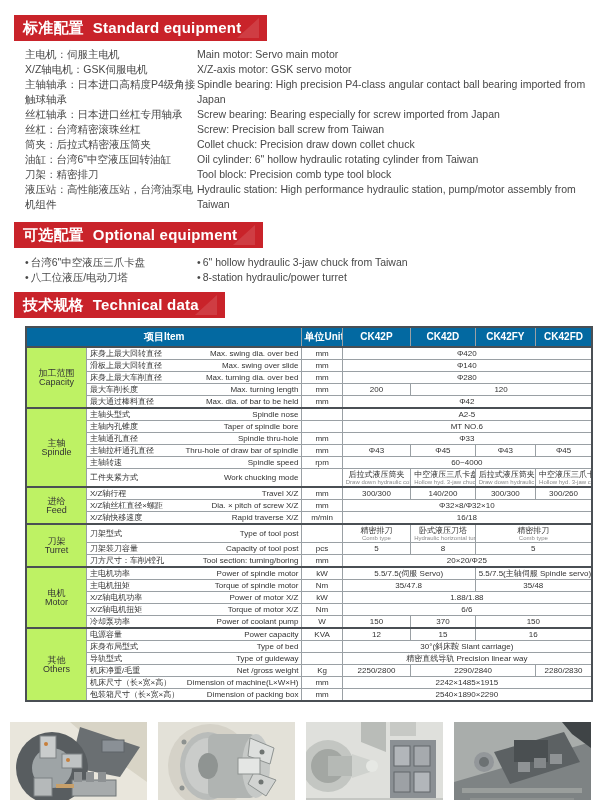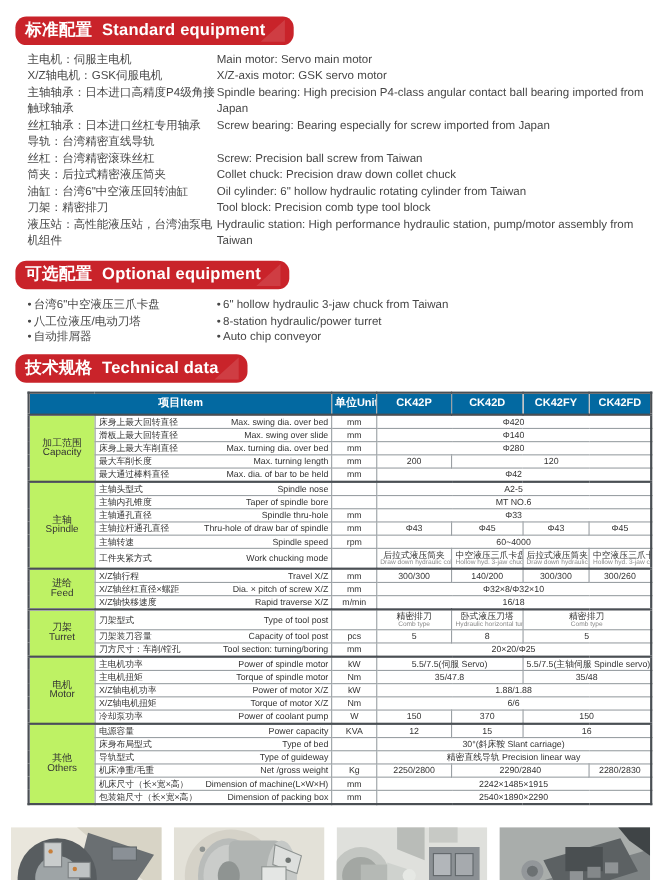--- a/index.html
+++ b/index.html
@@ -1,21 +1,21 @@
 <!DOCTYPE html>
 <html><head>
 <meta charset="utf-8">
 <style>
   html,body{margin:0;padding:0;background:#fff;}
   .page{position:relative;width:603px;height:800px;background:#fff;overflow:hidden;
         font-family:"Liberation Sans",sans-serif;color:#3f3f3f;}
   
   .banner{position:relative;display:inline-block;background:#c9232a;color:#fff;
           font-weight:bold;font-size:15px;line-height:22px;padding:2px 26px 2px 9px;
-          margin:0 0 0 14px;letter-spacing:0.2px;border-radius:10px;}
+          margin:0 0 0 14px;letter-spacing:0.2px;}
   .banner::after{content:"";position:absolute;right:8px;top:3px;width:0;height:0;
           border-left:22px solid transparent;border-bottom:20px solid rgba(255,255,255,0.12);}
   .banner .bn-en{margin-left:9px;}
   .sec1{margin-top:15px;}
   
   .cfg-list{margin:6px 0 10px 25px;font-size:10.5px;line-height:15px;color:#474747;}
   .cfg-row{display:flex;}
   .cfg-cn{width:172px;flex:none;}
   .cfg-en{flex:1;}
   .opt-list{margin:7px 0 8px 25px;font-size:10.5px;line-height:14.5px;color:#474747;}
@@ -61,21 +61,20 @@
       </div>
       <div class="cfg-row">
         <span class="cfg-cn">主轴轴承：日本进口高精度P4级角接触球轴承</span>
         <span class="cfg-en">Spindle bearing: High precision P4-class angular contact ball bearing imported from Japan</span>
       </div>
       <div class="cfg-row">
         <span class="cfg-cn">丝杠轴承：日本进口丝杠专用轴承</span>
         <span class="cfg-en">Screw bearing: Bearing especially for screw imported from Japan</span>
       </div>
       <div class="cfg-row">
-        <span class="cfg-cn">导轨：台湾精密直线导轨</span>
       </div>
       <div class="cfg-row">
         <span class="cfg-cn">丝杠：台湾精密滚珠丝杠</span>
         <span class="cfg-en">Screw: Precision ball screw from Taiwan</span>
       </div>
       <div class="cfg-row">
         <span class="cfg-cn">筒夹：后拉式精密液压筒夹</span>
         <span class="cfg-en">Collet chuck: Precision draw down collet chuck</span>
       </div>
       <div class="cfg-row">
@@ -97,24 +96,20 @@
     <span>可选配置</span><span class="bn-en">Optional equipment</span>
   </div>
   <div class="opt-list">
       <div class="opt-row">
         <span class="opt-cn">台湾6"中空液压三爪卡盘</span>
         <span class="opt-en">6" hollow hydraulic 3-jaw chuck from Taiwan</span>
       </div>
       <div class="opt-row">
         <span class="opt-cn">八工位液压/电动刀塔</span>
         <span class="opt-en">8-station hydraulic/power turret</span>
-      </div>
-      <div class="opt-row">
-        <span class="opt-cn">自动排屑器</span>
-        <span class="opt-en">Auto chip conveyor</span>
       </div>
     </div>
 
   
   <div class="banner">
     <span>技术规格</span><span class="bn-en">Technical data</span>
   </div>
 
   <table class="tech-table">
     <colgroup>

